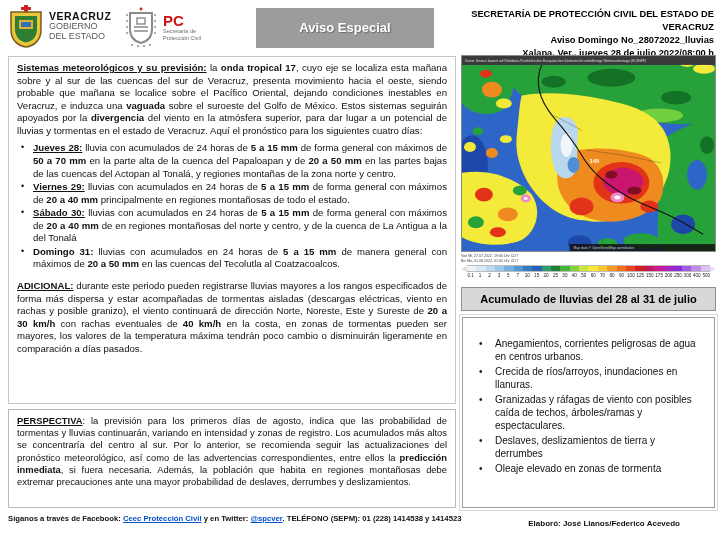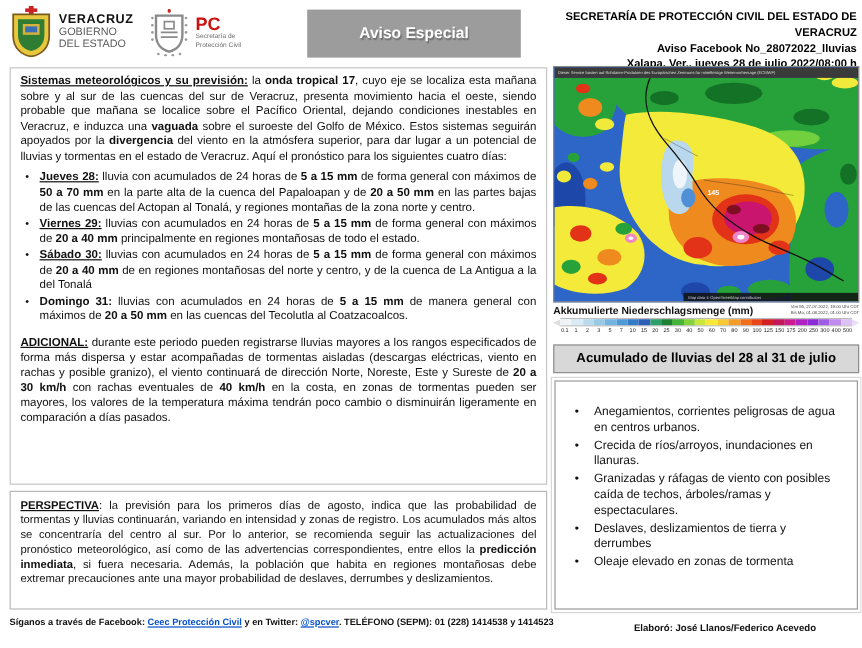--- a/index.html
+++ b/index.html
@@ -128,21 +128,21 @@
     <div class="sub">Protección Civil</div>
   </div>
 </div>
 
 <div class="abs banner">
   <div>Aviso Especial</div>
 </div>
 
 <div class="abs hdr-right">
   <div>SECRETARÍA DE PROTECCIÓN CIVIL DEL ESTADO DE VERACRUZ</div>
-  <div>Aviso Facebook No_28072022_lluvias</div>
+  <div>Aviso Domingo No_28072022_lluvias</div>
   <div>Xalapa, Ver., jueves 28 de julio 2022/08:00 h</div>
 </div>
 
 <div class="abs main-box">
   <p><span style="font-weight: bold; text-decoration: underline;">Sistemas meteorológicos y su previsión:</span><span> la </span><span style="font-weight: bold;">onda tropical 17</span><span>, cuyo eje se localiza esta mañana sobre y al sur de las cuencas del sur de Veracruz, presenta movimiento hacia el oeste, siendo probable que mañana se localice sobre el Pacífico Oriental, dejando condiciones inestables en Veracruz, e induzca una </span><span style="font-weight: bold;">vaguada</span><span> sobre el suroeste del Golfo de México. Estos sistemas seguirán apoyados por la </span><span style="font-weight: bold;">divergencia</span><span> del viento en la atmósfera superior, para dar lugar a un potencial de lluvias y tormentas en el estado de Veracruz. Aquí el pronóstico para los siguientes cuatro días:</span></p>
   <ul>
     <li><span style="font-weight: bold; text-decoration: underline;">Jueves 28:</span><span> lluvia con acumulados de 24 horas de </span><span style="font-weight: bold;">5 a 15 mm</span><span> de forma general con máximos de </span><span style="font-weight: bold;">50 a 70 mm</span><span> en la parte alta de la cuenca del Papaloapan y de </span><span style="font-weight: bold;">20 a 50 mm</span><span> en las partes bajas de las cuencas del Actopan al Tonalá, y regiones montañas de la zona norte y centro.</span></li>
     <li><span style="font-weight: bold; text-decoration: underline;">Viernes 29:</span><span> lluvias con acumulados en 24 horas de </span><span style="font-weight: bold;">5 a 15 mm</span><span> de forma general con máximos de </span><span style="font-weight: bold;">20 a 40 mm</span><span> principalmente en regiones montañosas de todo el estado.</span></li>
     <li><span style="font-weight: bold; text-decoration: underline;">Sábado 30:</span><span> lluvias con acumulados en 24 horas de </span><span style="font-weight: bold;">5 a 15 mm</span><span> de forma general con máximos de </span><span style="font-weight: bold;">20 a 40 mm</span><span> de en regiones montañosas del norte y centro, y de la cuenca de La Antigua a la del Tonalá</span></li>
     <li><span style="font-weight: bold;">Domingo 31:</span><span> lluvias con acumulados en 24 horas de </span><span style="font-weight: bold;">5 a 15 mm</span><span> de manera general con máximos de </span><span style="font-weight: bold;">20 a 50 mm</span><span> en las cuencas del Tecolutla al Coatzacoalcos.</span></li>
@@ -224,21 +224,20 @@
     <rect x="0" y="0" width="254" height="9" fill="#3a3a3a"></rect>
     <text x="3" y="6" font-size="3.4" fill="#dddddd">Dieser Service basiert auf Rohdaten-Produkten des Europäischen Zentrums für mittelfristige Wettervorhersage (ECMWF)</text>
 
     <rect x="108" y="190" width="146" height="7" fill="#101010" opacity="0.85"></rect>
     <text x="112" y="195" font-size="3.4" fill="#cccccc">Map data © OpenStreetMap contributors</text>
   </svg>
 </div>
 
 <div class="abs legend">
   <div class="legend-head">
-    <div class="legend-title">Akkumulierte Niederschlagsmenge (mm)</div>
     <div class="legend-period">
       <div>Von Mi, 27.07.2022, 19:00 Uhr CDT</div>
       <div>Bis Mo, 01.08.2022, 01:00 Uhr CDT</div>
     </div>
   </div>
   <div class="scale-row">
     <div class="scale-arrow-l"></div>
     <div class="scale-bar">
 
     <div class="scale-seg" style="background: rgb(240, 244, 246);"></div>

